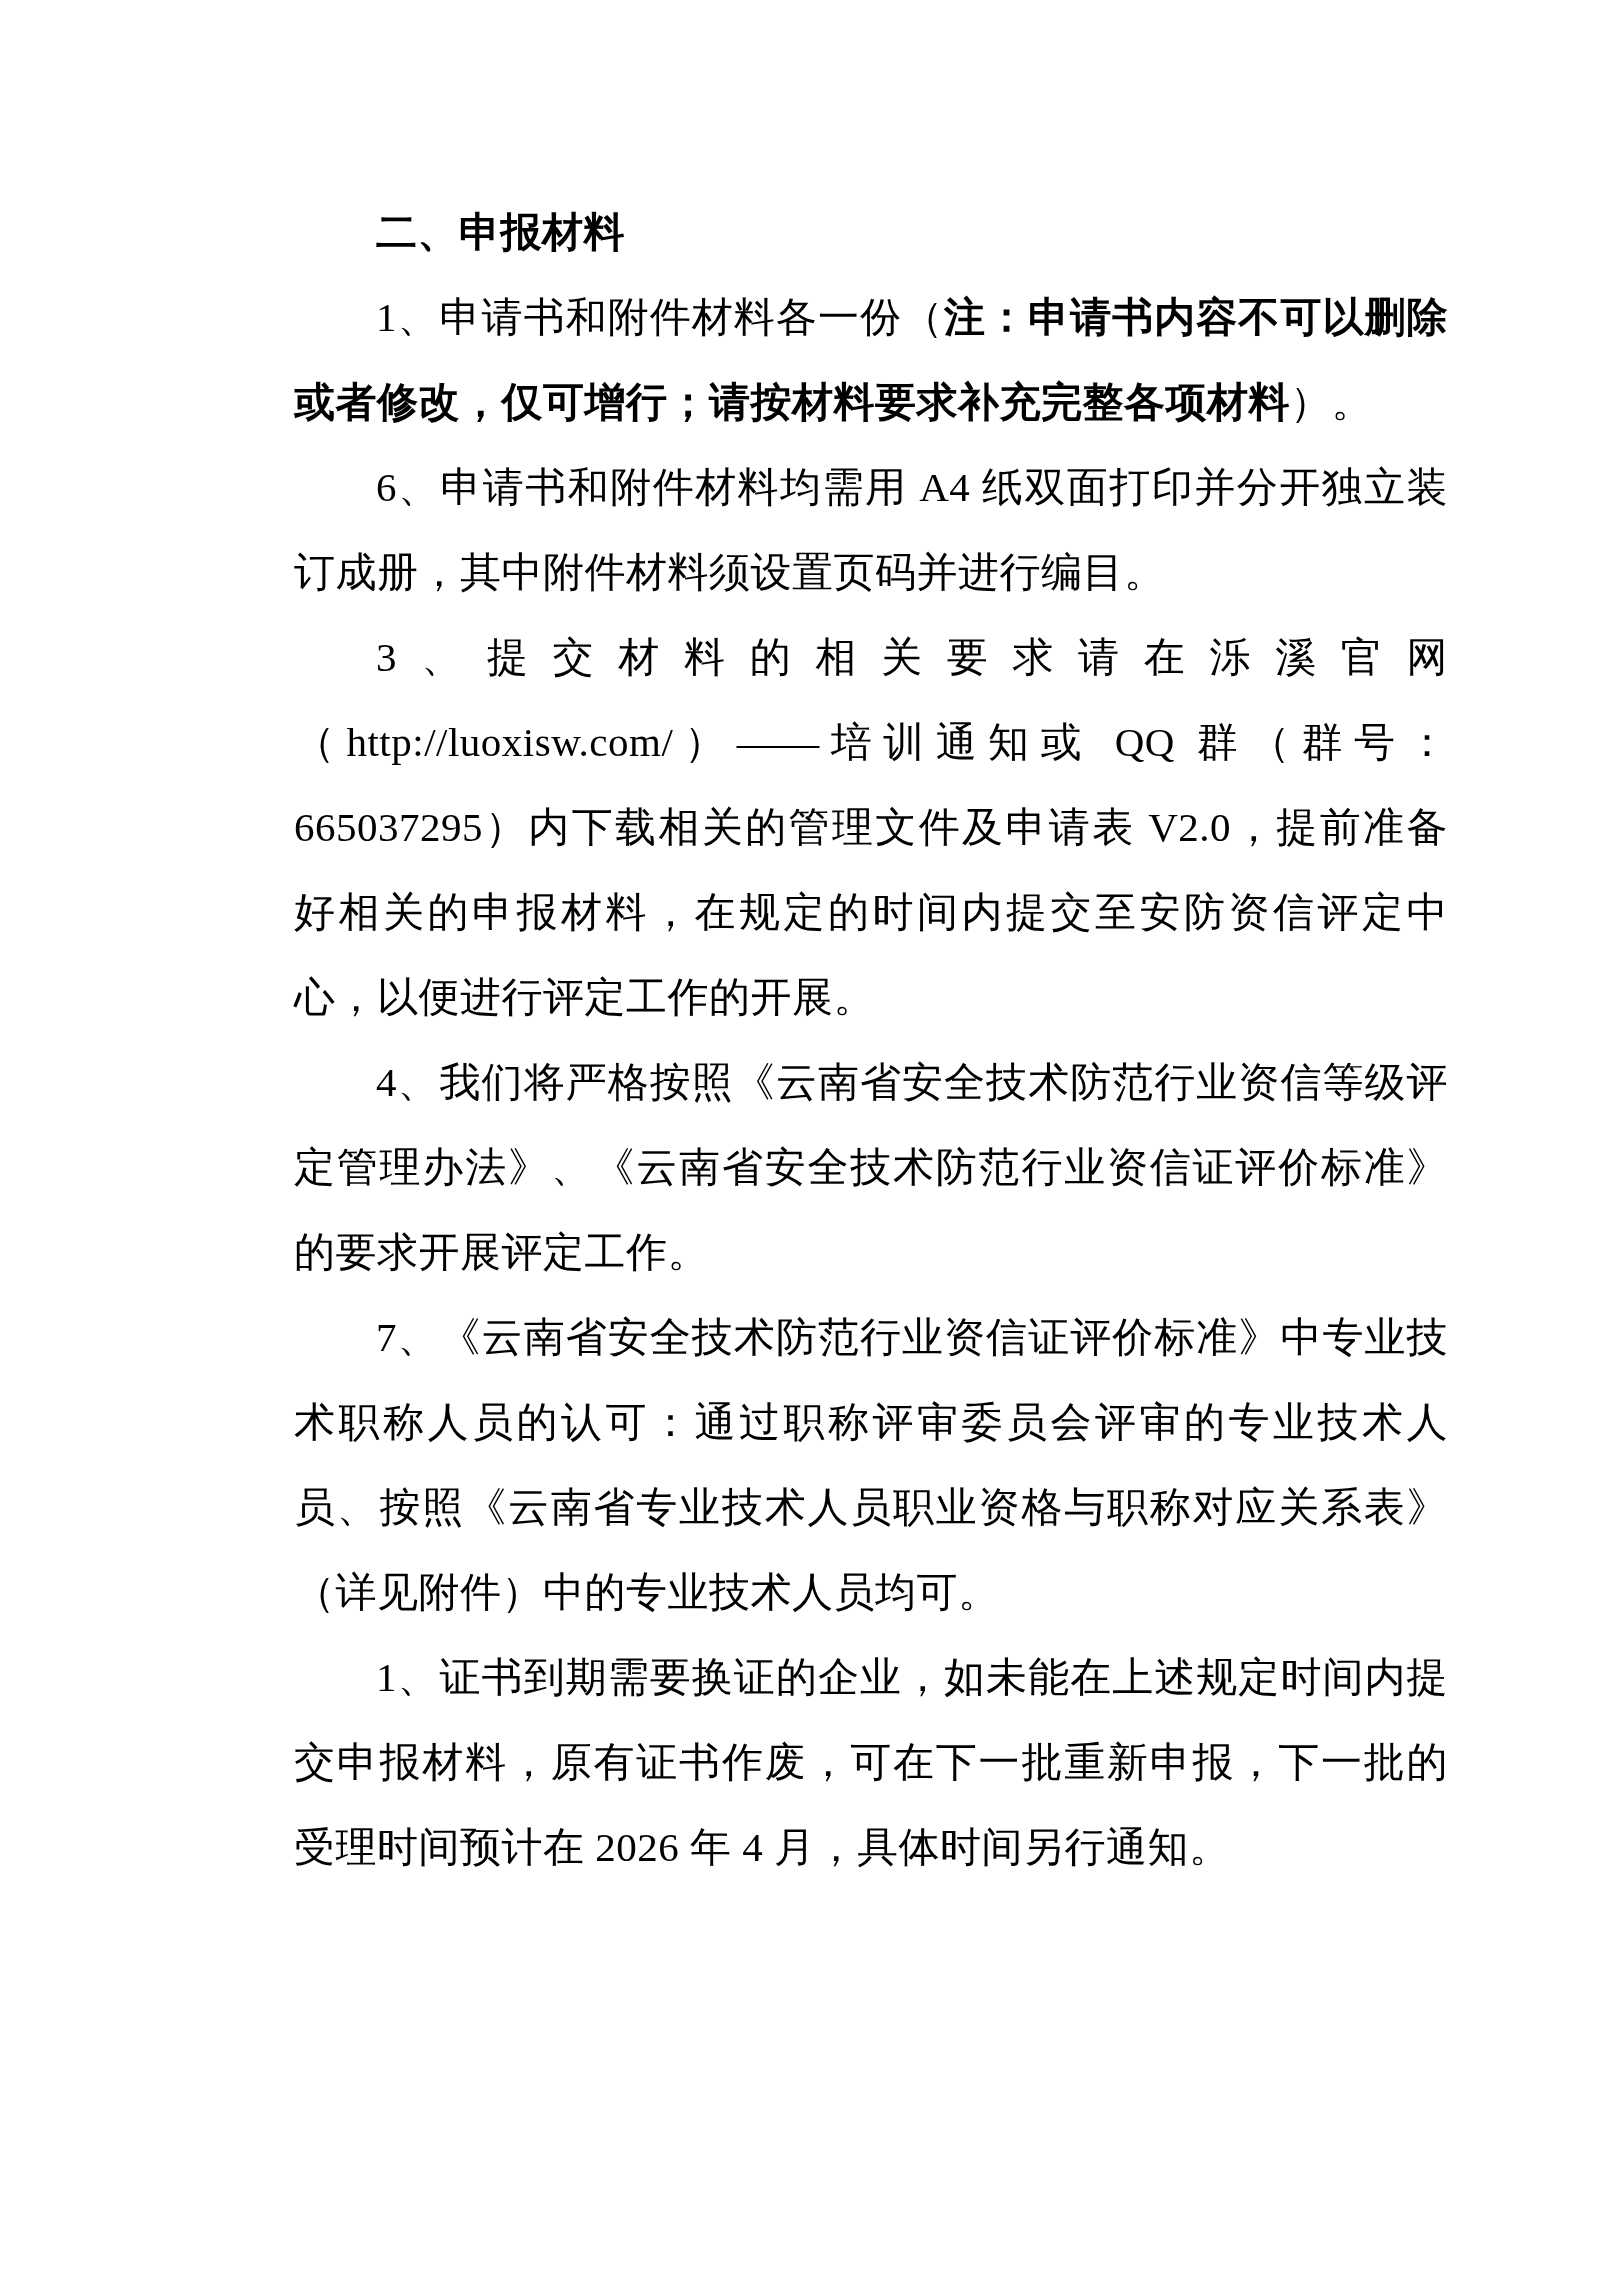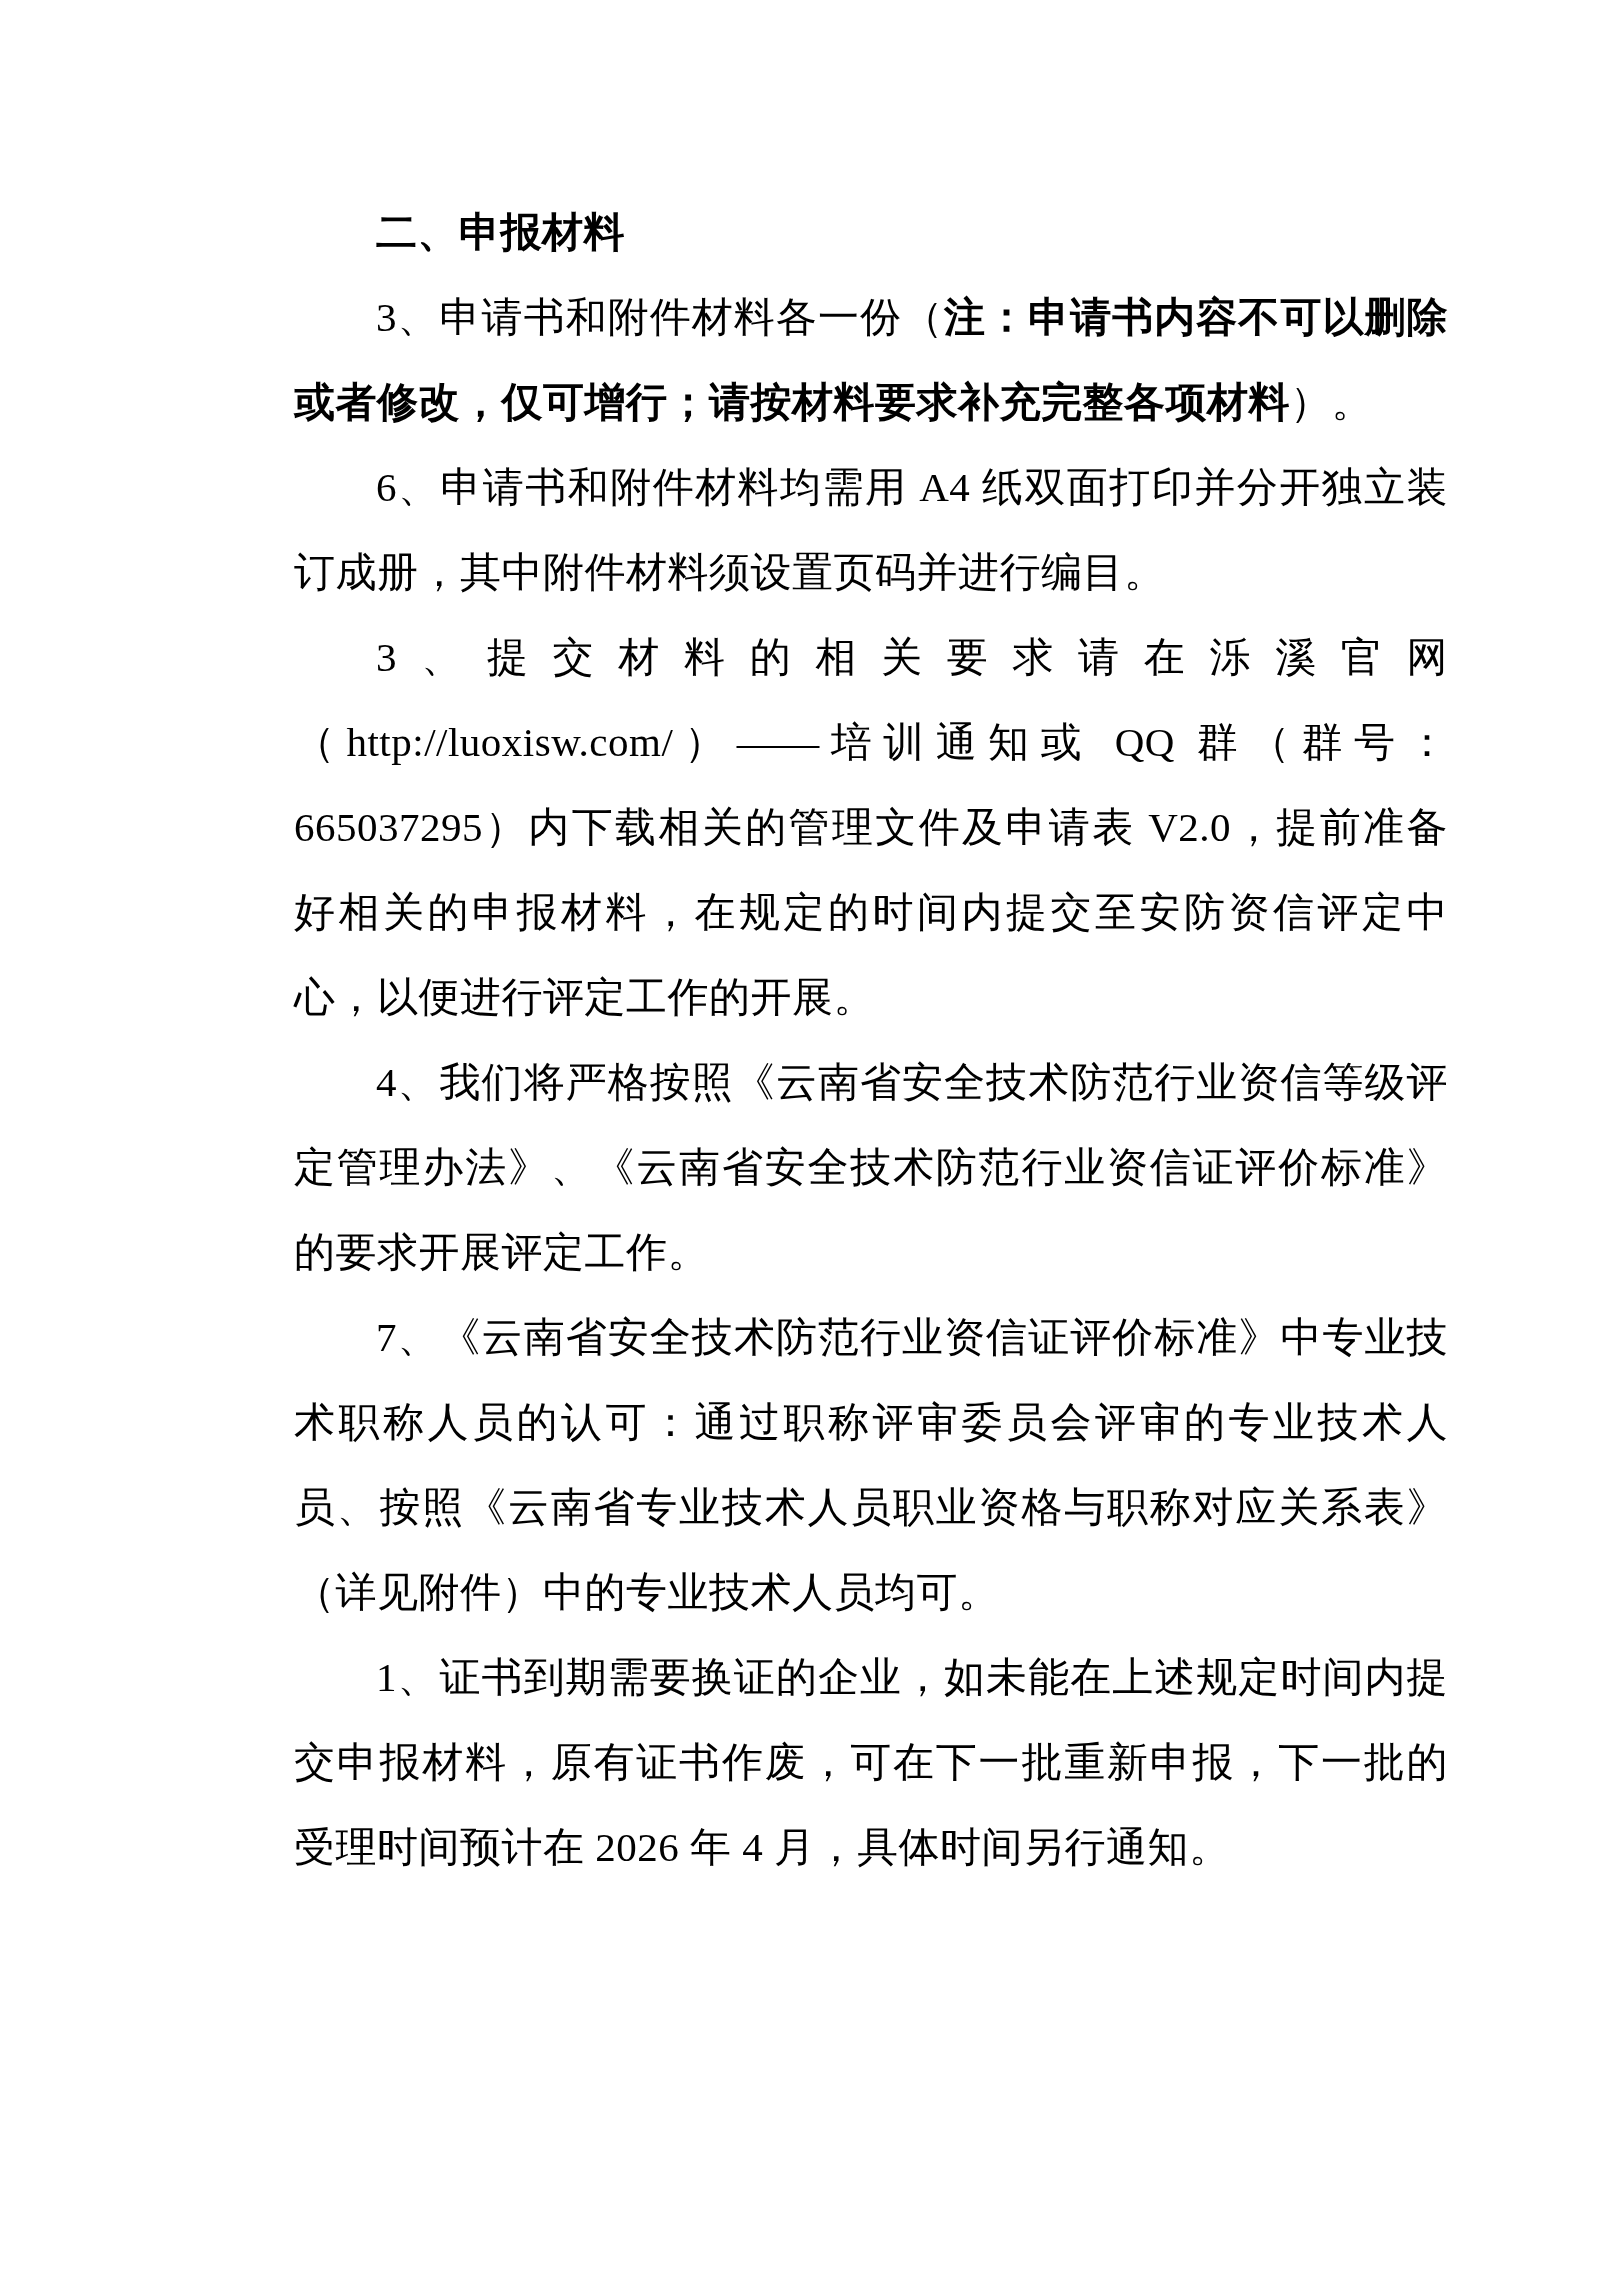--- a/index.html
+++ b/index.html
@@ -39,21 +39,21 @@
 </style>
 </head>
 <body>
 
 <div class="page">
   <div class="content">
 
     <p class="bold">二、申报材料</p>
 
 
-    <p><span>3、申请书和附件材料各一份（</span><span class="bold">注：申请书内容不可以删除或者修改，仅可增行；请按材料要求补充完整各项材料</span><span>）。</span></p>
+    <p><span>1、申请书和附件材料各一份（</span><span class="bold">注：申请书内容不可以删除或者修改，仅可增行；请按材料要求补充完整各项材料</span><span>）。</span></p>
 
     <p>6、申请书和附件材料均需用 A4 纸双面打印并分开独立装订成册，其中附件材料须设置页码并进行编目。</p>
 
     <p>3、提交材料的相关要求请在泺溪官网（http://luoxisw.com/）——培训通知或 QQ 群（群号：665037295）内下载相关的管理文件及申请表 V2.0，提前准备好相关的申报材料，在规定的时间内提交至安防资信评定中心，以便进行评定工作的开展。</p>
 
     <p>4、我们将严格按照《云南省安全技术防范行业资信等级评定管理办法》、《云南省安全技术防范行业资信证评价标准》的要求开展评定工作。</p>
 
     <p>7、《云南省安全技术防范行业资信证评价标准》中专业技术职称人员的认可：通过职称评审委员会评审的专业技术人员、按照《云南省专业技术人员职业资格与职称对应关系表》（详见附件）中的专业技术人员均可。</p>
 
 

